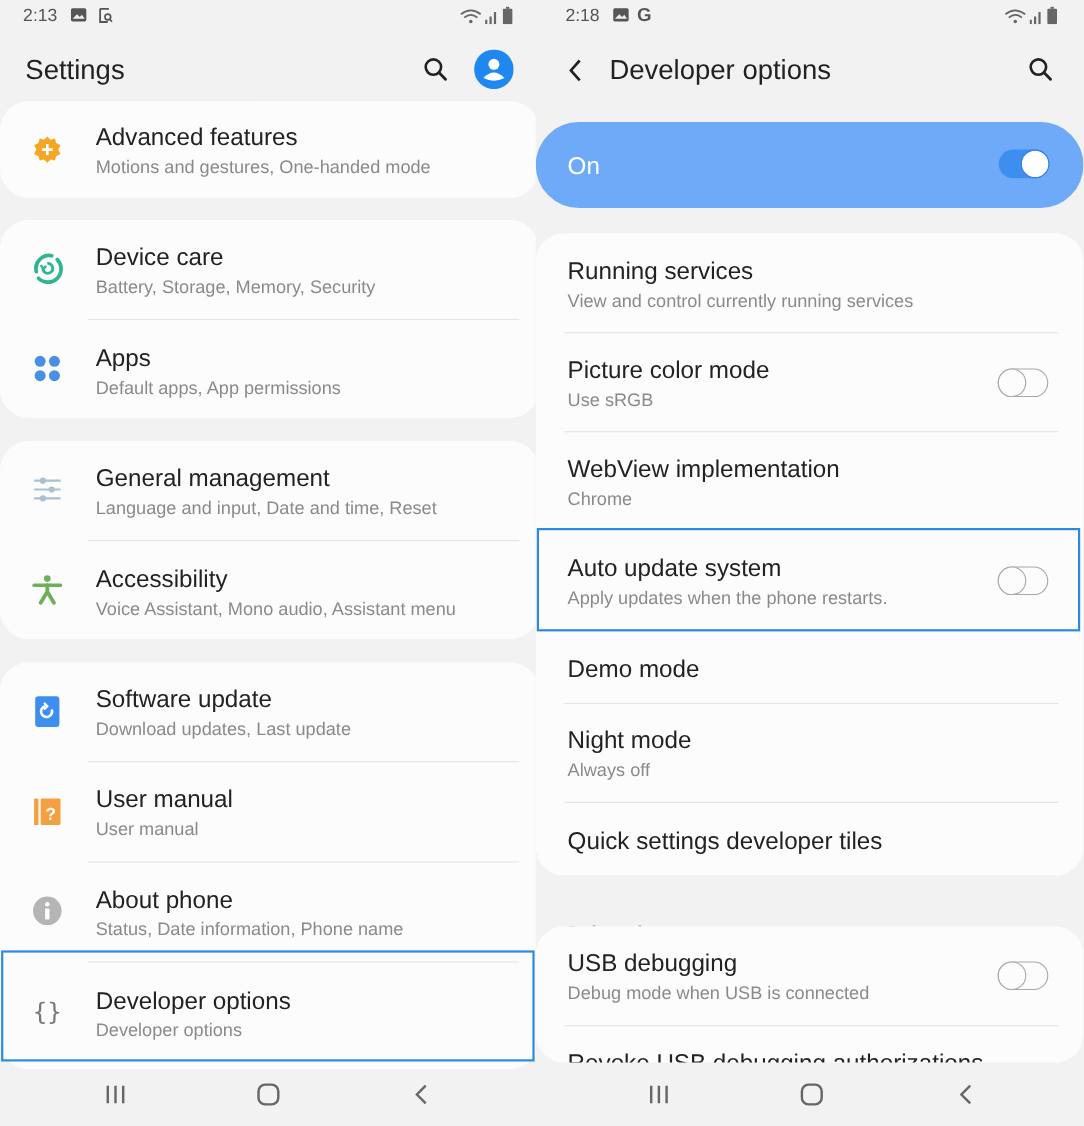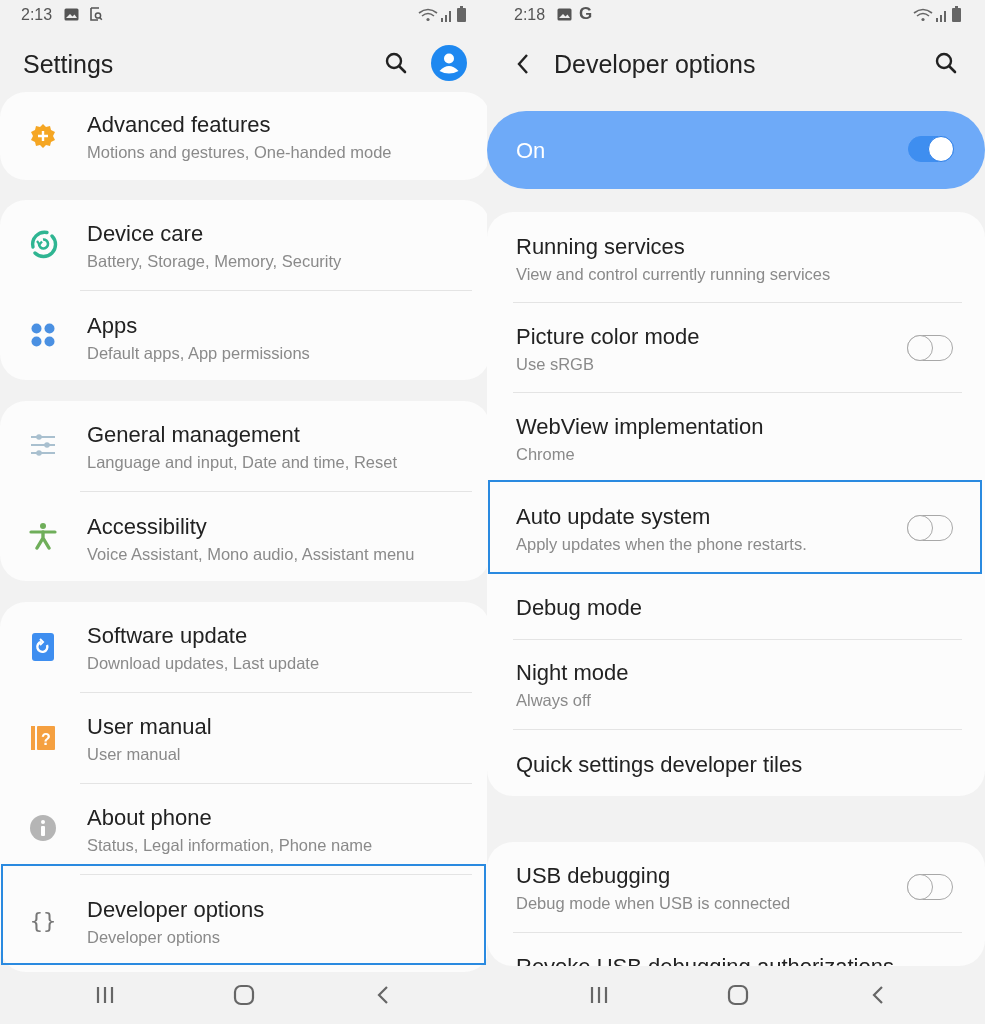--- a/index.html
+++ b/index.html
@@ -186,21 +186,21 @@
     </div>
     <div class="row" style="top:182px; height:91px;">
       <span class="icon" style="left:28px; top:29px;">
         <svg width="28" height="28" viewBox="0 0 28 28">
             <circle cx="14" cy="14" r="13" fill="#b5b5b5"></circle>
             <circle cx="14" cy="8" r="2" fill="#fff"></circle>
             <rect x="12" y="12" width="4" height="10" rx="1" fill="#fff"></rect>
           </svg>
       </span>
       <span class="title" style="left:87px; top:21px;">About phone</span>
-      <span class="sub" style="left:87px; top:52px;">Status, Legal information, Phone name</span>
+      <span class="sub" style="left:87px; top:52px;">Status, Date information, Phone name</span>
       <span class="divider" style="left:80px; right:18px; bottom:0;"></span>
     </div>
     <div class="row" style="top:273px; height:97px;">
       <span class="icon" style="left:28px; top:30px; font-family:'DejaVu Sans Mono', monospace; font-size:22px; color:#777;">{}</span>
       <span class="title" style="left:87px; top:22px;">Developer options</span>
       <span class="sub" style="left:87px; top:53px;">Developer options</span>
     </div>
   </div>
 
   <div class="highlight" style="left:1px; top:864px; width:485px; height:101px;"></div>
@@ -289,21 +289,21 @@
       <span class="sub" style="left:29px; top:52px;">Chrome</span>
     </div>
     <div class="row" style="top:271px; height:90px;">
       <span class="title" style="left:29px; top:21px;">Auto update system</span>
       <span class="sub" style="left:29px; top:52px;">Apply updates when the phone restarts.</span>
       <span class="toggle" style="left:420px; top:32px;">
           <span class="knob"></span>
         </span>
     </div>
     <div class="row" style="top:361px; height:67px;">
-      <span class="title" style="left:29px; top:22px;">Debug mode</span>
+      <span class="title" style="left:29px; top:22px;">Demo mode</span>
       <span class="divider" style="left:26px; right:23px; bottom:0;"></span>
     </div>
     <div class="row" style="top:428px; height:90px;">
       <span class="title" style="left:29px; top:20px;">Night mode</span>
       <span class="sub" style="left:29px; top:51px;">Always off</span>
       <span class="divider" style="left:26px; right:23px; bottom:0;"></span>
     </div>
     <div class="row" style="top:518px; height:66px;">
       <span class="title" style="left:29px; top:22px;">Quick settings developer tiles</span>
     </div>

